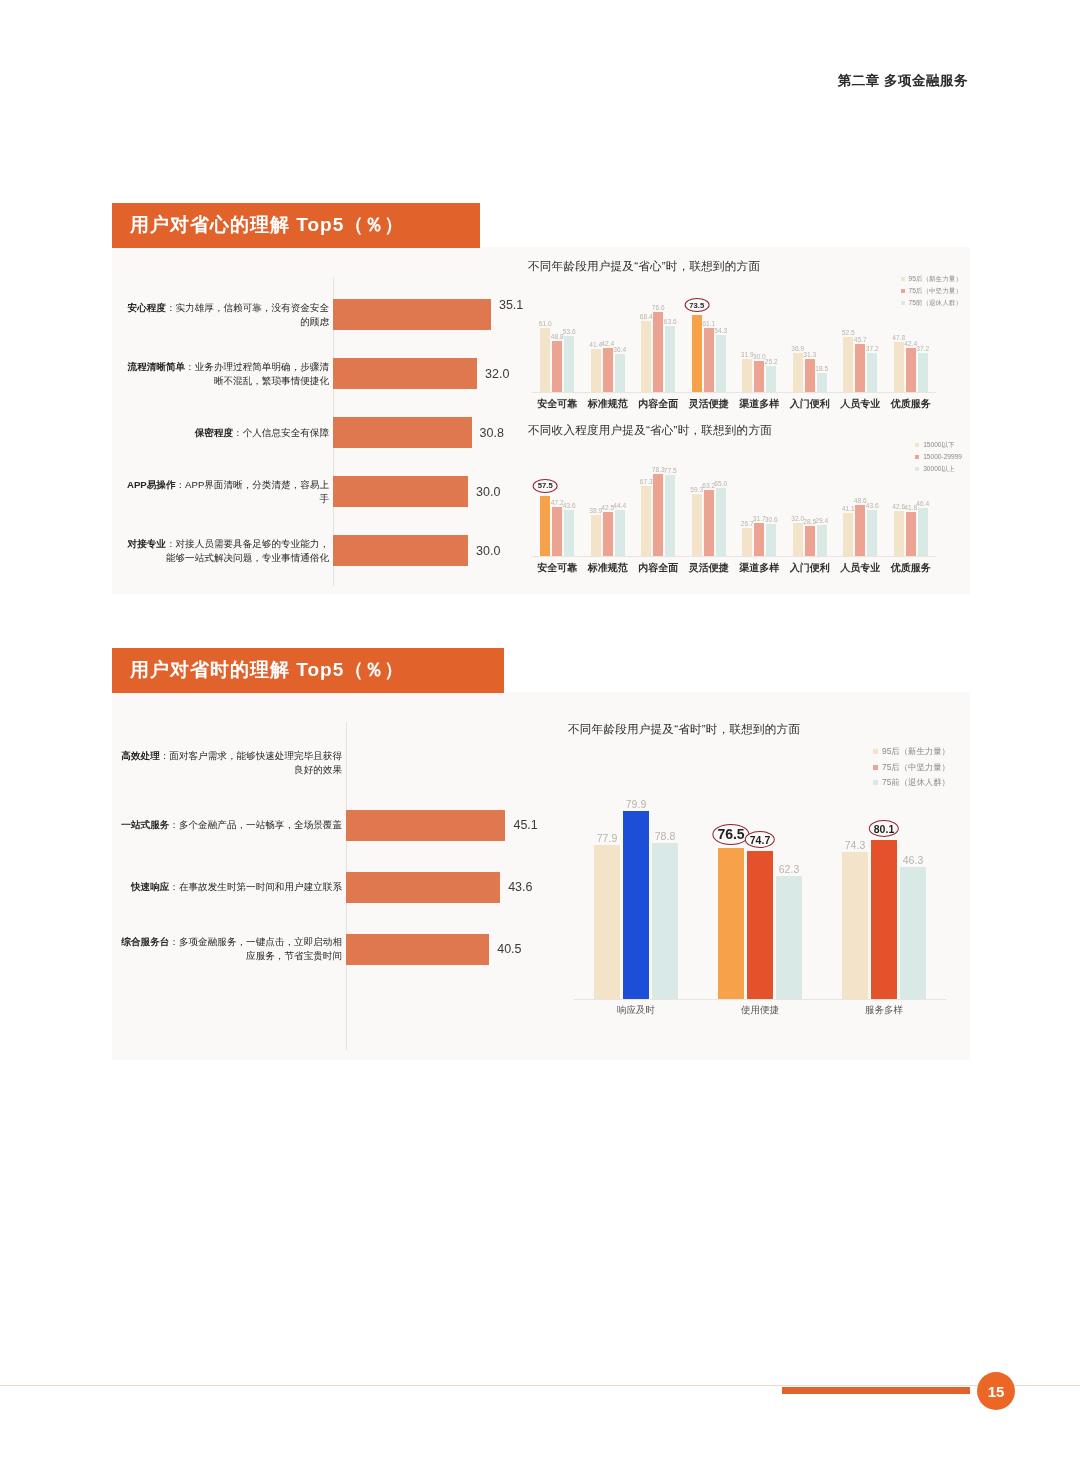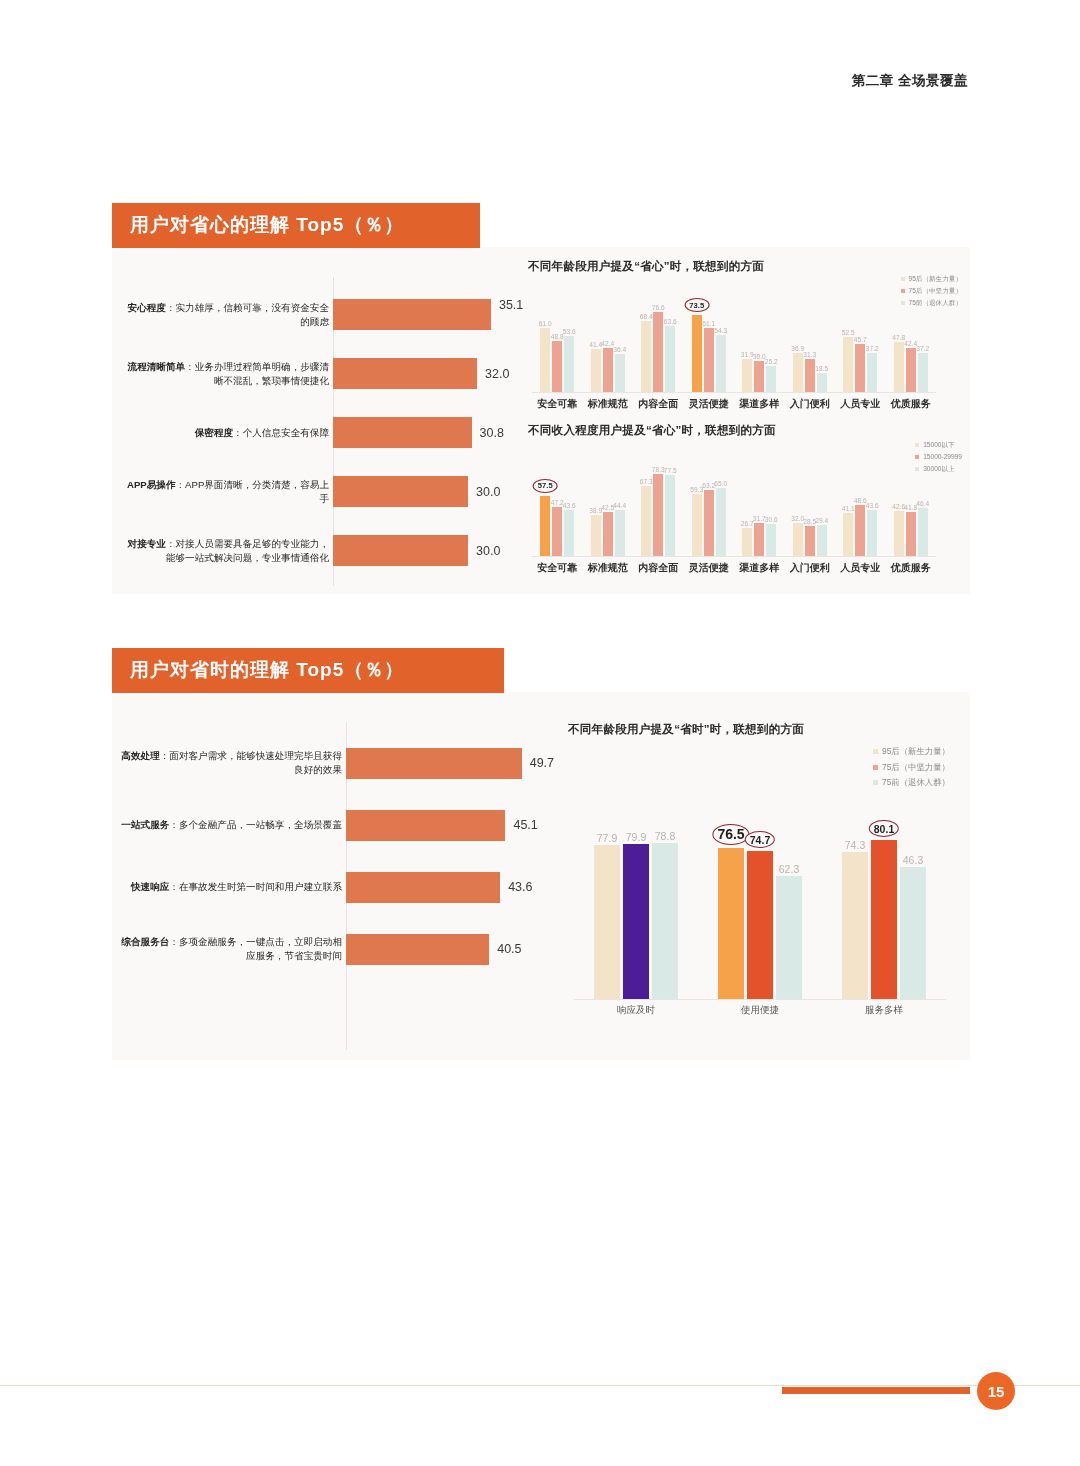--- a/index.html
+++ b/index.html
@@ -61,21 +61,21 @@
     font-size: 12.5px; color: #3a3a3a;
   }
   .hbar-axis {
     position: absolute; top: 8px; bottom: 6px;
     width: 1px; background: #e6e3de;
   }
 
   
   .gcol-wrap { position: relative; }
   .gcol-title {
-    font-size: 11.6px; font-weight: bold; color: #2b2b2b;
+    font-size: 11.6px; font-weight: normal; color: #2b2b2b;
     letter-spacing: .2px;
   }
   .gcol-legend {
     position: absolute; right: 8px;
     font-size: 6.6px; color: #8a8a8a; line-height: 1.85;
     text-align: left;
   }
   .gcol-legend .lg { display: flex; align-items: center; white-space: nowrap; }
   .gcol-legend .sw { width: 4px; height: 4px; margin-right: 4px; flex: 0 0 auto; }
   .plot {
@@ -120,21 +120,21 @@
     background: #ec6726; color: #fff;
     font-size: 15px; font-weight: bold;
     display: flex; align-items: center; justify-content: center;
   }
 </style>
 </head>
 <body>
 
 <div class="page">
 
-  <div class="page-header">第二章 全场景覆盖</div>
+  <div class="page-header">第二章 多项金融服务</div>
 
   <div class="section" style="left:112px; top:203px; width:858px;">
     <div class="sec-title" style="width:368px;">用户对省心的理解  Top5（％）</div>
     <div class="sec-body" style="width:858px; height:347px;">
 
       <div class="hbar-chart" id="s1-hbars" style="position:absolute; left:6px; top:0; width:400px; height:347px;">
           <div class="hbar-axis" style="left: 215px; top: 30px; bottom: 8px;"></div>
           <div class="hbar-row" style="position: absolute; left: 0px; top: 38px; width: 400px; height: 59px;">
             <div class="hbar-label" style="width: 215px;"><b>安心程度</b>：实力雄厚，信赖可靠，没有资金安全的顾虑</div>
             <div class="hbar-track" style="position: relative; height: 59px;">
@@ -410,24 +410,20 @@
     </div>
   </div>
 
   <div class="section" style="left:112px; top:648px; width:858px;">
     <div class="sec-title" style="width:392px;">用户对省时的理解  Top5（％）</div>
     <div class="sec-body" style="width:858px; height:368px;">
       <div class="hbar-chart" id="s2-hbars" style="position:absolute; left:6px; top:0; width:440px; height:368px;">
           <div class="hbar-axis" style="left: 228px; top: 30px; bottom: 10px;"></div>
           <div class="hbar-row" style="position: absolute; left: 0px; top: 40px; width: 440px; height: 62px;">
             <div class="hbar-label" style="width: 228px;"><b>高效处理</b>：面对客户需求，能够快速处理完毕且获得良好的效果</div>
-            <div class="hbar-track" style="position: relative; height: 62px;">
-              <div class="hbar-bar" style="width: 175.725px; height: 31px; position: absolute; top: 15.5px; left: 0px; background: rgb(224, 120, 79);"></div>
-              <span class="hbar-val" style="left: 175.725px; top: 31px;">49.7</span>
-            </div>
           </div>
           <div class="hbar-row" style="position: absolute; left: 0px; top: 102px; width: 440px; height: 62px;">
             <div class="hbar-label" style="width: 228px;"><b>一站式服务</b>：多个金融产品，一站畅享，全场景覆盖</div>
             <div class="hbar-track" style="position: relative; height: 62px;">
               <div class="hbar-bar" style="width: 159.461px; height: 31px; position: absolute; top: 15.5px; left: 0px; background: rgb(224, 120, 79);"></div>
               <span class="hbar-val" style="left: 159.461px; top: 31px;">45.1</span>
             </div>
           </div>
           <div class="hbar-row" style="position: absolute; left: 0px; top: 164px; width: 440px; height: 62px;">
             <div class="hbar-label" style="width: 228px;"><b>快速响应</b>：在事故发生时第一时间和用户建立联系</div>
@@ -458,21 +454,21 @@
             <div class="lg">
               <span class="sw" style="background: rgb(217, 233, 230); width: 5px; height: 5px;"></span>
               <span>75前（退休人群）</span>
             </div>
           </div>
           <div class="plot" style="position: absolute; left: 10px; top: 80px; width: 372px; height: 198px;">
             <div class="group" style="left: 0px; width: 124px; height: 198px;">
               <div class="bar" style="width: 26px; margin-right: 3px; height: 154.242px; background: rgb(243, 227, 200);">
                 <span class="v" style="font-size: 10.5px;">77.9</span>
               </div>
-              <div class="bar" style="width: 26px; margin-right: 3px; height: 155px; background: #4c1d95;">
+              <div class="bar" style="width: 26px; margin-right: 3px; height: 188px; background: #1d4ed8;">
                 <span class="v" style="font-size: 10.5px;">79.9</span>
               </div>
               <div class="bar" style="width: 26px; margin-right: 0px; height: 156.024px; background: rgb(217, 233, 230);">
                 <span class="v" style="font-size: 10.5px;">78.8</span>
               </div>
             </div>
             <div class="group" style="left: 124px; width: 124px; height: 198px;">
               <div class="bar hl" style="width: 26px; margin-right: 3px; height: 151.47px; background: rgb(246, 162, 75);">
                 <span class="v" style="font-size: 14px;">76.5</span>
               </div>

